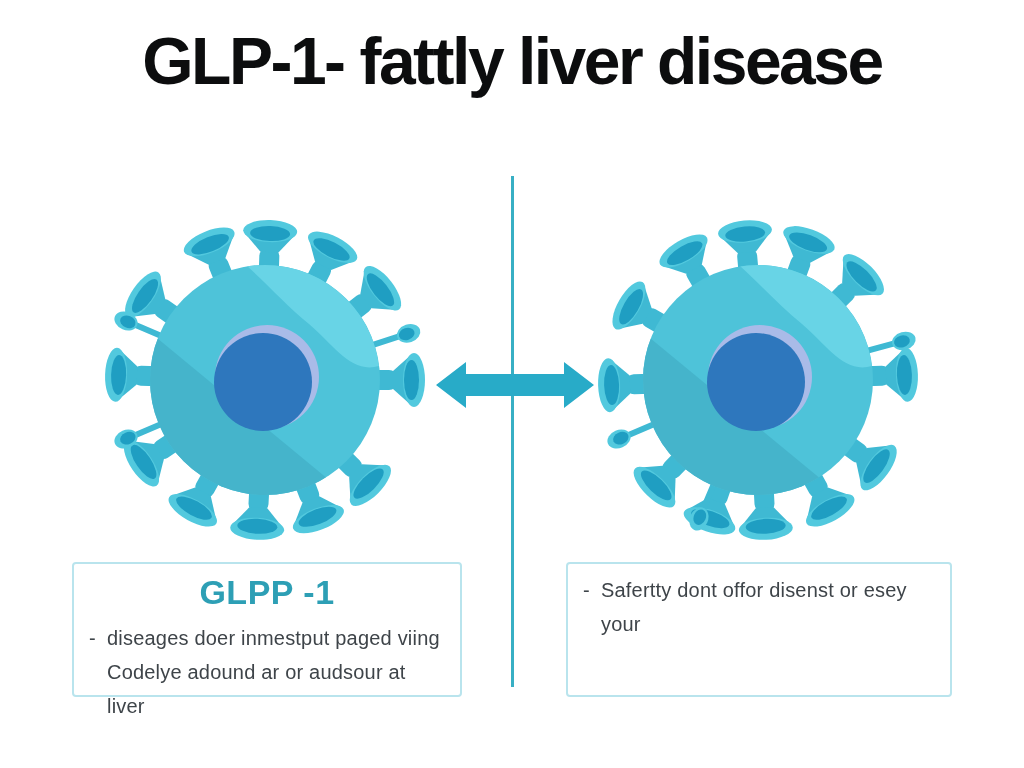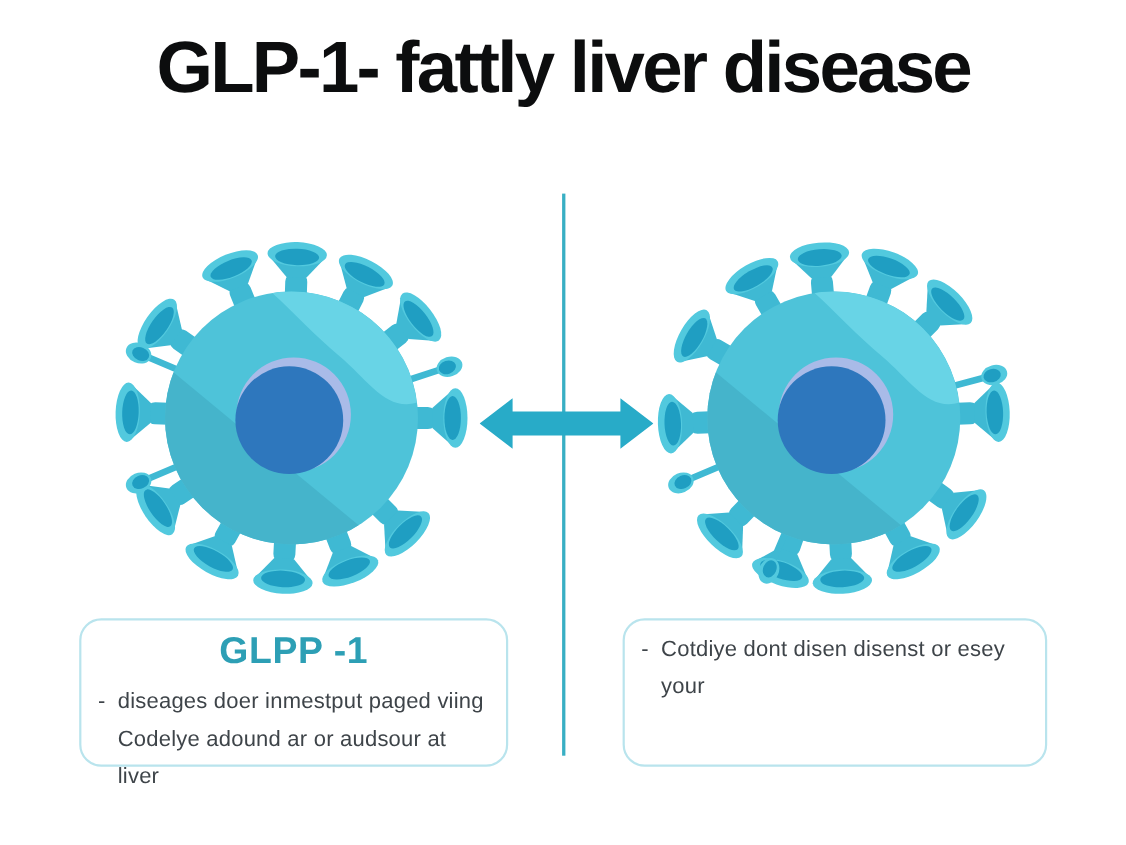--- a/index.html
+++ b/index.html
@@ -15,21 +15,21 @@
   .divider{
     position:absolute;left:511px;top:176px;width:3px;height:511px;
     background:var(--divider);
   }
   .virus{position:absolute;width:350px;height:350px;}
   .virus.left{left:90px;top:205px;}
   .virus.right{left:583px;top:205px;}
   .arrow{position:absolute;left:436px;top:355px;}
   .panel{
     position:absolute;top:562px;height:135px;background:#ffffff;
-    border:2px solid var(--panel-border);border-radius:20px;box-sizing:border-box;
+    border:2px solid var(--panel-border);border-radius:4px;box-sizing:border-box;
   }
   .panel.left{left:72px;width:390px;}
   .panel.right{left:566px;width:386px;}
   .panel-heading{
     margin:9px 0 0 0;text-align:center;font-size:34px;font-weight:700;
     letter-spacing:0.5px;color:var(--heading);
   }
   .panel-body{
     position:relative;margin-top:9px;padding:0 12px 0 33px;
     font-size:20px;line-height:34px;letter-spacing:0.2px;color:#3e4449;
@@ -262,17 +262,17 @@
     <div class="panel-body">
       <span class="bullet">-</span>
       <div>diseages doer inmestput paged viing</div>
       <div>Codelye adound ar or audsour at liver</div>
     </div>
   </div>
 
   <div class="panel right">
     <div class="panel-body">
       <span class="bullet">-</span>
-      <div>Cotdiye dont disen disenst or esey your</div>
+      <div>Safertty dont offor disenst or esey your</div>
     </div>
   </div>
 
 </div>
 
 </body></html>

